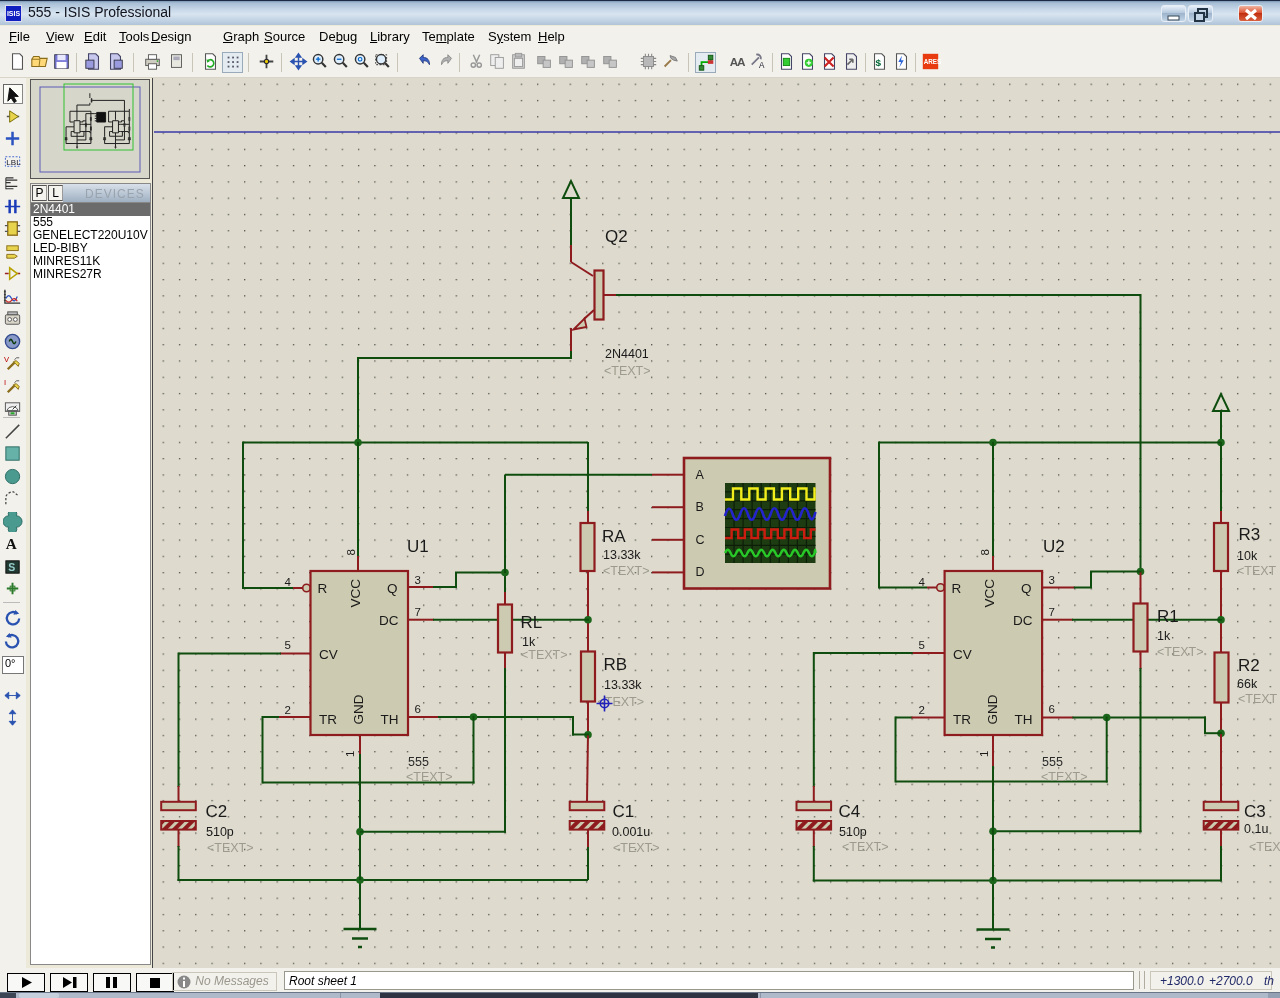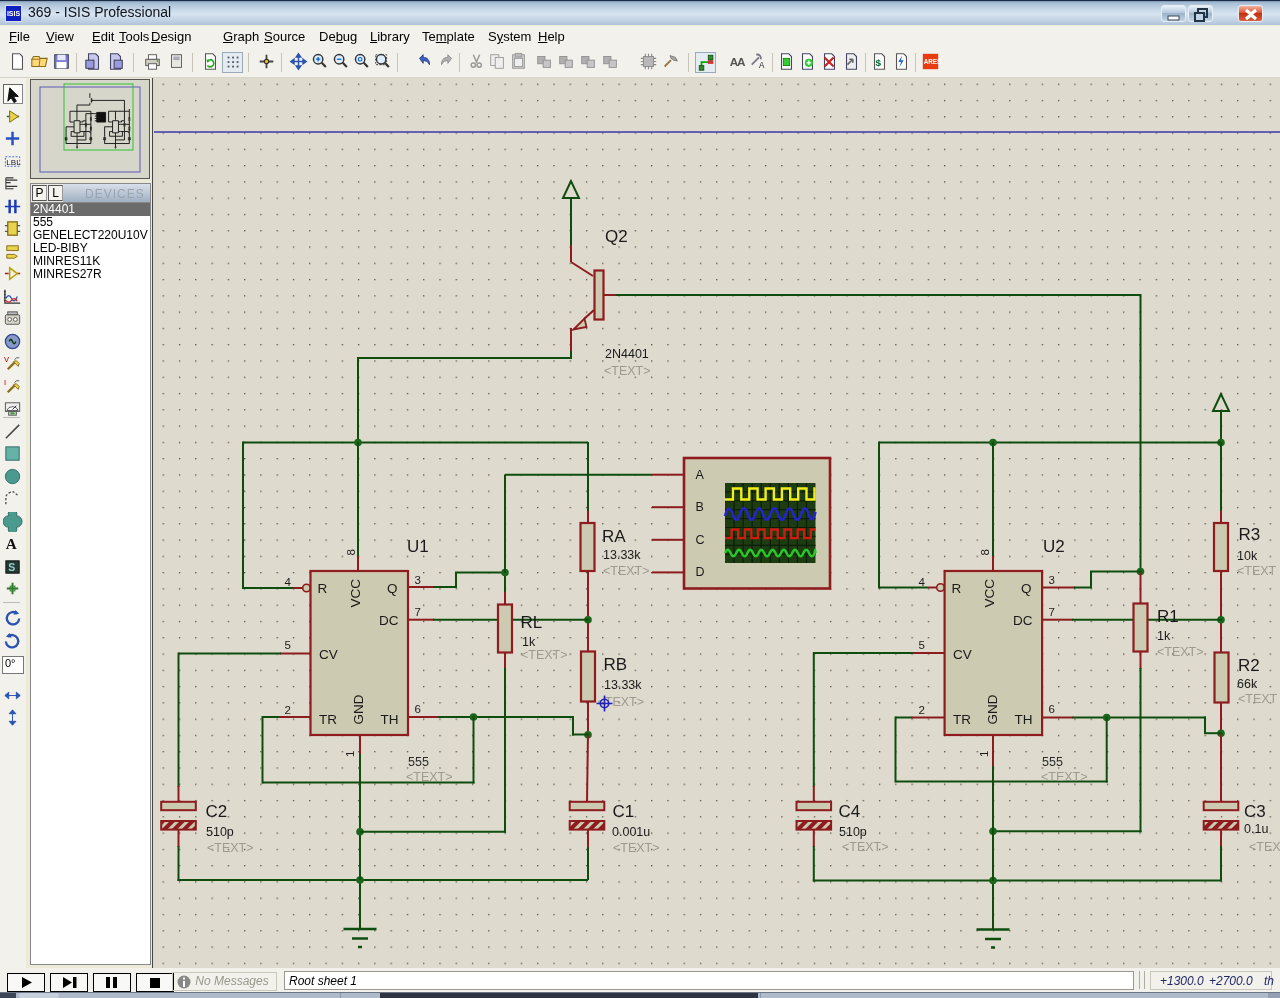--- a/index.html
+++ b/index.html
@@ -55,21 +55,21 @@
 #coords { position:absolute; left:1150px; top:3px; width:122px; height:19px; border:1px solid #cac7ba; color:#202868; font-size:12px; }
 
 
 #taskbar { position:absolute; left:0; top:992px; width:1280px; height:6px; background:linear-gradient(to bottom,#7a8aa2,#5a6a84); }
 </style>
 </head>
 <body>
 <div id="app">
   <div id="titlebar">
     <div class="appicon">ISIS</div>
-    <div class="title">369 - ISIS Professional</div>
+    <div class="title">555 - ISIS Professional</div>
     <div class="winbtn" id="btn-min">
         <svg width="25" height="17">
           <rect x="6" y="10" width="11" height="4" fill="#fff" stroke="#345" stroke-width="1"></rect>
         </svg>
       </div>
     <div class="winbtn" id="btn-max">
         <svg width="25" height="17">
           <rect x="9" y="3" width="9" height="8" fill="none" stroke="#234" stroke-width="2"></rect>
           <rect x="6" y="7" width="9" height="8" fill="#c2d4e6" stroke="#234" stroke-width="2"></rect>
         </svg>
@@ -78,21 +78,21 @@
         <svg width="25" height="17">
           <path d="M7 4 L12 8 L17 4 M7 13 L12 9 L17 13" stroke="#fff" stroke-width="3" fill="none"></path>
           <path d="M7.5 4.5 L16.5 12.5 M16.5 4.5 L7.5 12.5" stroke="#fff" stroke-width="3"></path>
         </svg>
       </div>
   </div>
 
   <div id="menubar">
     <span style="left:9px"><u>F</u>ile</span>
     <span style="left:46px"><u>V</u>iew</span>
-    <span style="left:92px"><u>E</u>dit</span>
+    <span style="left:84px"><u>E</u>dit</span>
     <span style="left:119px"><u>T</u>ools</span>
     <span style="left:151px"><u>D</u>esign</span>
     <span style="left:223px"><u>G</u>raph</span>
     <span style="left:264px"><u>S</u>ource</span>
     <span style="left:319px">De<u>b</u>ug</span>
     <span style="left:370px"><u>L</u>ibrary</span>
     <span style="left:422px">Te<u>m</u>plate</span>
     <span style="left:488px">S<u>y</u>stem</span>
     <span style="left:538px"><u>H</u>elp</span>
   </div>

